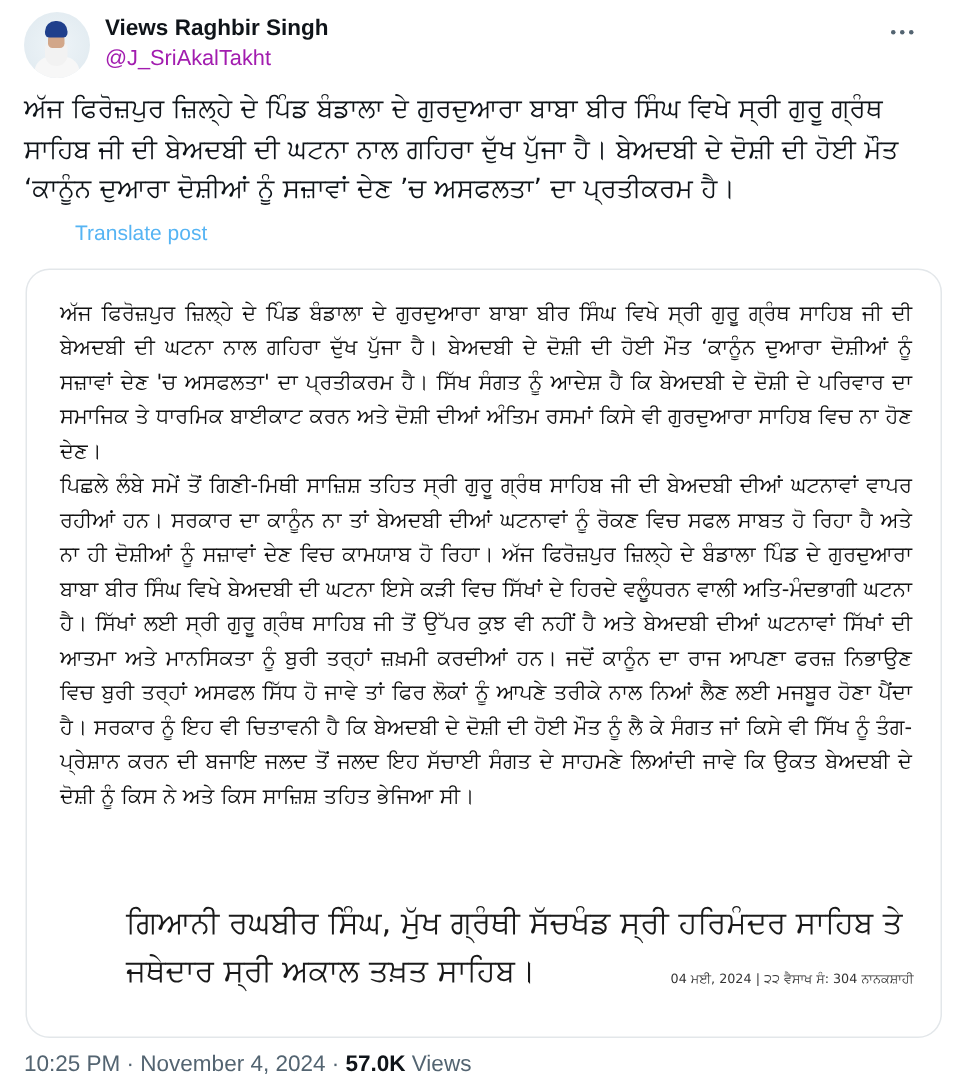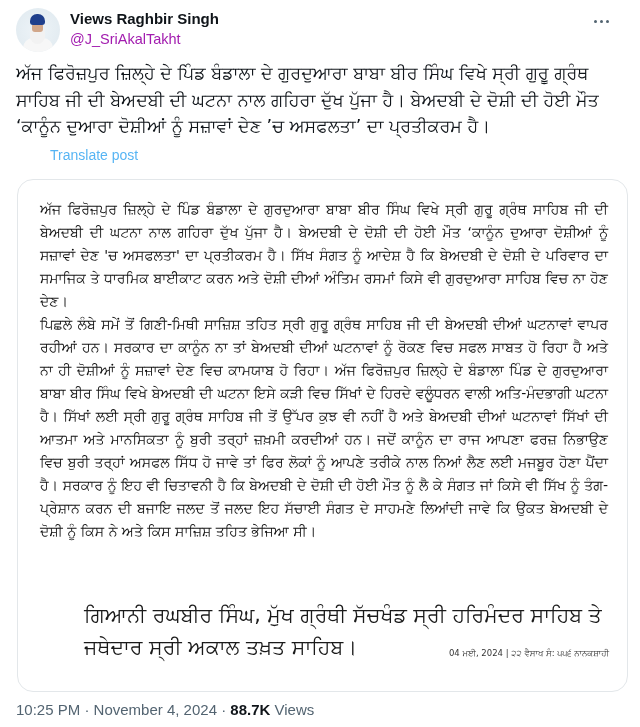--- a/index.html
+++ b/index.html
@@ -55,23 +55,23 @@
 
 <div class="tweet-text">ਅੱਜ ਫਿਰੋਜ਼ਪੁਰ ਜ਼ਿਲ੍ਹੇ ਦੇ ਪਿੰਡ ਬੰਡਾਲਾ ਦੇ ਗੁਰਦੁਆਰਾ ਬਾਬਾ ਬੀਰ ਸਿੰਘ ਵਿਖੇ ਸ੍ਰੀ ਗੁਰੂ ਗ੍ਰੰਥ ਸਾਹਿਬ ਜੀ ਦੀ ਬੇਅਦਬੀ ਦੀ ਘਟਨਾ ਨਾਲ ਗਹਿਰਾ ਦੁੱਖ ਪੁੱਜਾ ਹੈ। ਬੇਅਦਬੀ ਦੇ ਦੋਸ਼ੀ ਦੀ ਹੋਈ ਮੌਤ ‘ਕਾਨੂੰਨ ਦੁਆਰਾ ਦੋਸ਼ੀਆਂ ਨੂੰ ਸਜ਼ਾਵਾਂ ਦੇਣ ’ਚ ਅਸਫਲਤਾ’ ਦਾ ਪ੍ਰਤੀਕਰਮ ਹੈ।</div>
 <div class="translate">Translate post</div>
 
 <div class="card">
   <div class="card-body">
     <p>ਅੱਜ ਫਿਰੋਜ਼ਪੁਰ ਜ਼ਿਲ੍ਹੇ ਦੇ ਪਿੰਡ ਬੰਡਾਲਾ ਦੇ ਗੁਰਦੁਆਰਾ ਬਾਬਾ ਬੀਰ ਸਿੰਘ ਵਿਖੇ ਸ੍ਰੀ ਗੁਰੂ ਗ੍ਰੰਥ ਸਾਹਿਬ ਜੀ ਦੀ ਬੇਅਦਬੀ ਦੀ ਘਟਨਾ ਨਾਲ ਗਹਿਰਾ ਦੁੱਖ ਪੁੱਜਾ ਹੈ। ਬੇਅਦਬੀ ਦੇ ਦੋਸ਼ੀ ਦੀ ਹੋਈ ਮੌਤ ‘ਕਾਨੂੰਨ ਦੁਆਰਾ ਦੋਸ਼ੀਆਂ ਨੂੰ ਸਜ਼ਾਵਾਂ ਦੇਣ 'ਚ ਅਸਫਲਤਾ' ਦਾ ਪ੍ਰਤੀਕਰਮ ਹੈ। ਸਿੱਖ ਸੰਗਤ ਨੂੰ ਆਦੇਸ਼ ਹੈ ਕਿ ਬੇਅਦਬੀ ਦੇ ਦੋਸ਼ੀ ਦੇ ਪਰਿਵਾਰ ਦਾ ਸਮਾਜਿਕ ਤੇ ਧਾਰਮਿਕ ਬਾਈਕਾਟ ਕਰਨ ਅਤੇ ਦੋਸ਼ੀ ਦੀਆਂ ਅੰਤਿਮ ਰਸਮਾਂ ਕਿਸੇ ਵੀ ਗੁਰਦੁਆਰਾ ਸਾਹਿਬ ਵਿਚ ਨਾ ਹੋਣ ਦੇਣ।</p>
     <p>ਪਿਛਲੇ ਲੰਬੇ ਸਮੇਂ ਤੋਂ ਗਿਣੀ-ਮਿਥੀ ਸਾਜ਼ਿਸ਼ ਤਹਿਤ ਸ੍ਰੀ ਗੁਰੂ ਗ੍ਰੰਥ ਸਾਹਿਬ ਜੀ ਦੀ ਬੇਅਦਬੀ ਦੀਆਂ ਘਟਨਾਵਾਂ ਵਾਪਰ ਰਹੀਆਂ ਹਨ। ਸਰਕਾਰ ਦਾ ਕਾਨੂੰਨ ਨਾ ਤਾਂ ਬੇਅਦਬੀ ਦੀਆਂ ਘਟਨਾਵਾਂ ਨੂੰ ਰੋਕਣ ਵਿਚ ਸਫਲ ਸਾਬਤ ਹੋ ਰਿਹਾ ਹੈ ਅਤੇ ਨਾ ਹੀ ਦੋਸ਼ੀਆਂ ਨੂੰ ਸਜ਼ਾਵਾਂ ਦੇਣ ਵਿਚ ਕਾਮਯਾਬ ਹੋ ਰਿਹਾ। ਅੱਜ ਫਿਰੋਜ਼ਪੁਰ ਜ਼ਿਲ੍ਹੇ ਦੇ ਬੰਡਾਲਾ ਪਿੰਡ ਦੇ ਗੁਰਦੁਆਰਾ ਬਾਬਾ ਬੀਰ ਸਿੰਘ ਵਿਖੇ ਬੇਅਦਬੀ ਦੀ ਘਟਨਾ ਇਸੇ ਕੜੀ ਵਿਚ ਸਿੱਖਾਂ ਦੇ ਹਿਰਦੇ ਵਲੂੰਧਰਨ ਵਾਲੀ ਅਤਿ-ਮੰਦਭਾਗੀ ਘਟਨਾ ਹੈ। ਸਿੱਖਾਂ ਲਈ ਸ੍ਰੀ ਗੁਰੂ ਗ੍ਰੰਥ ਸਾਹਿਬ ਜੀ ਤੋਂ ਉੱਪਰ ਕੁਝ ਵੀ ਨਹੀਂ ਹੈ ਅਤੇ ਬੇਅਦਬੀ ਦੀਆਂ ਘਟਨਾਵਾਂ ਸਿੱਖਾਂ ਦੀ ਆਤਮਾ ਅਤੇ ਮਾਨਸਿਕਤਾ ਨੂੰ ਬੁਰੀ ਤਰ੍ਹਾਂ ਜ਼ਖ਼ਮੀ ਕਰਦੀਆਂ ਹਨ। ਜਦੋਂ ਕਾਨੂੰਨ ਦਾ ਰਾਜ ਆਪਣਾ ਫਰਜ਼ ਨਿਭਾਉਣ ਵਿਚ ਬੁਰੀ ਤਰ੍ਹਾਂ ਅਸਫਲ ਸਿੱਧ ਹੋ ਜਾਵੇ ਤਾਂ ਫਿਰ ਲੋਕਾਂ ਨੂੰ ਆਪਣੇ ਤਰੀਕੇ ਨਾਲ ਨਿਆਂ ਲੈਣ ਲਈ ਮਜਬੂਰ ਹੋਣਾ ਪੈਂਦਾ ਹੈ। ਸਰਕਾਰ ਨੂੰ ਇਹ ਵੀ ਚਿਤਾਵਨੀ ਹੈ ਕਿ ਬੇਅਦਬੀ ਦੇ ਦੋਸ਼ੀ ਦੀ ਹੋਈ ਮੌਤ ਨੂੰ ਲੈ ਕੇ ਸੰਗਤ ਜਾਂ ਕਿਸੇ ਵੀ ਸਿੱਖ ਨੂੰ ਤੰਗ-ਪ੍ਰੇਸ਼ਾਨ ਕਰਨ ਦੀ ਬਜਾਇ ਜਲਦ ਤੋਂ ਜਲਦ ਇਹ ਸੱਚਾਈ ਸੰਗਤ ਦੇ ਸਾਹਮਣੇ ਲਿਆਂਦੀ ਜਾਵੇ ਕਿ ਉਕਤ ਬੇਅਦਬੀ ਦੇ ਦੋਸ਼ੀ ਨੂੰ ਕਿਸ ਨੇ ਅਤੇ ਕਿਸ ਸਾਜ਼ਿਸ਼ ਤਹਿਤ ਭੇਜਿਆ ਸੀ।</p>
   </div>
   <div class="card-sign">ਗਿਆਨੀ ਰਘਬੀਰ ਸਿੰਘ, ਮੁੱਖ ਗ੍ਰੰਥੀ ਸੱਚਖੰਡ ਸ੍ਰੀ ਹਰਿਮੰਦਰ ਸਾਹਿਬ ਤੇ ਜਥੇਦਾਰ ਸ੍ਰੀ ਅਕਾਲ ਤਖ਼ਤ ਸਾਹਿਬ।</div>
-  <div class="card-date">04 ਮਈ, 2024 | ੨੨ ਵੈਸਾਖ ਸੰ: ੫੫੬ ਨਾਨਕਸ਼ਾਹੀ</div>
+  <div class="card-date">04 ਮਈ, 2024 | ੨੨ ਵੈਸਾਖ ਸੰ: 304 ਨਾਨਕਸ਼ਾਹੀ</div>
 </div>
 
 <div class="meta">
   <span>10:25 PM</span>
   <span>·</span>
   <span>November 4, 2024</span>
   <span>·</span>
-  <b>88.7K</b>
+  <b>57.0K</b>
   <span>Views</span>
 </div>
 
 </body></html>

